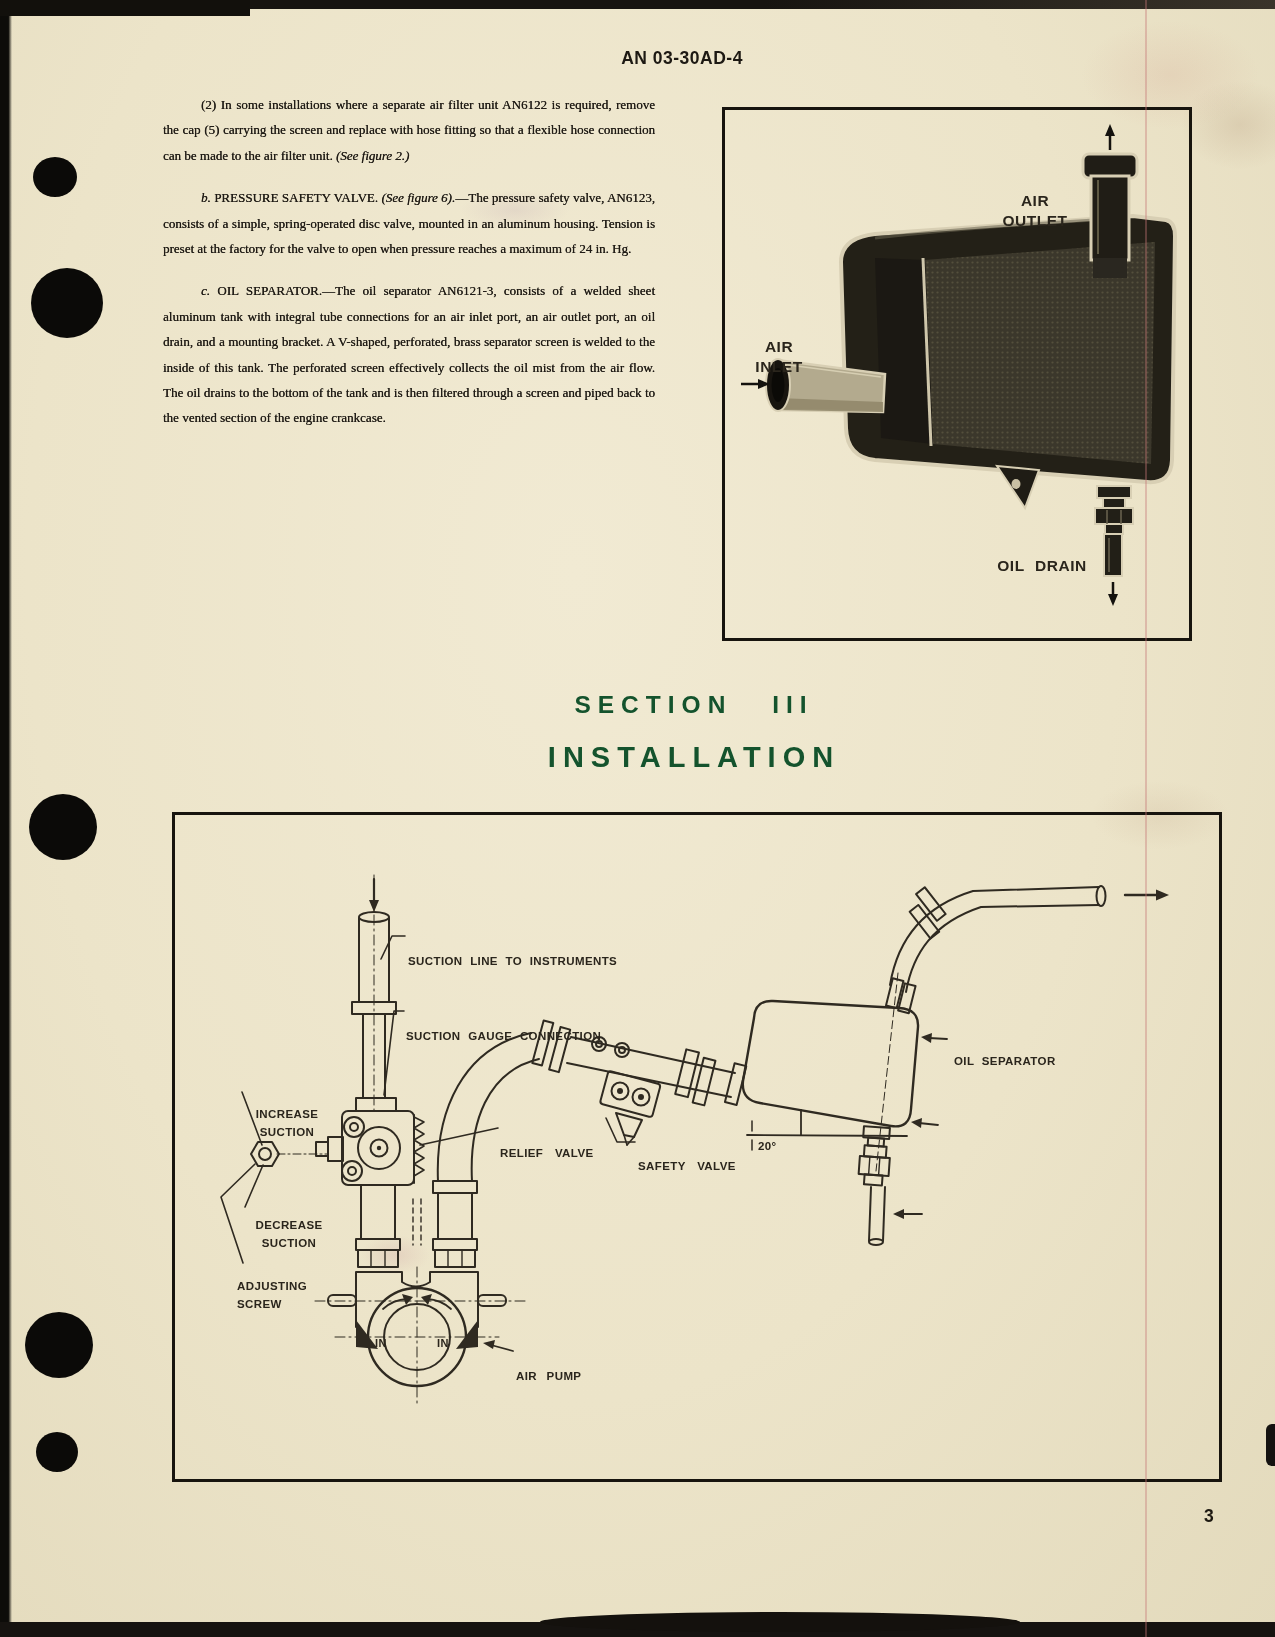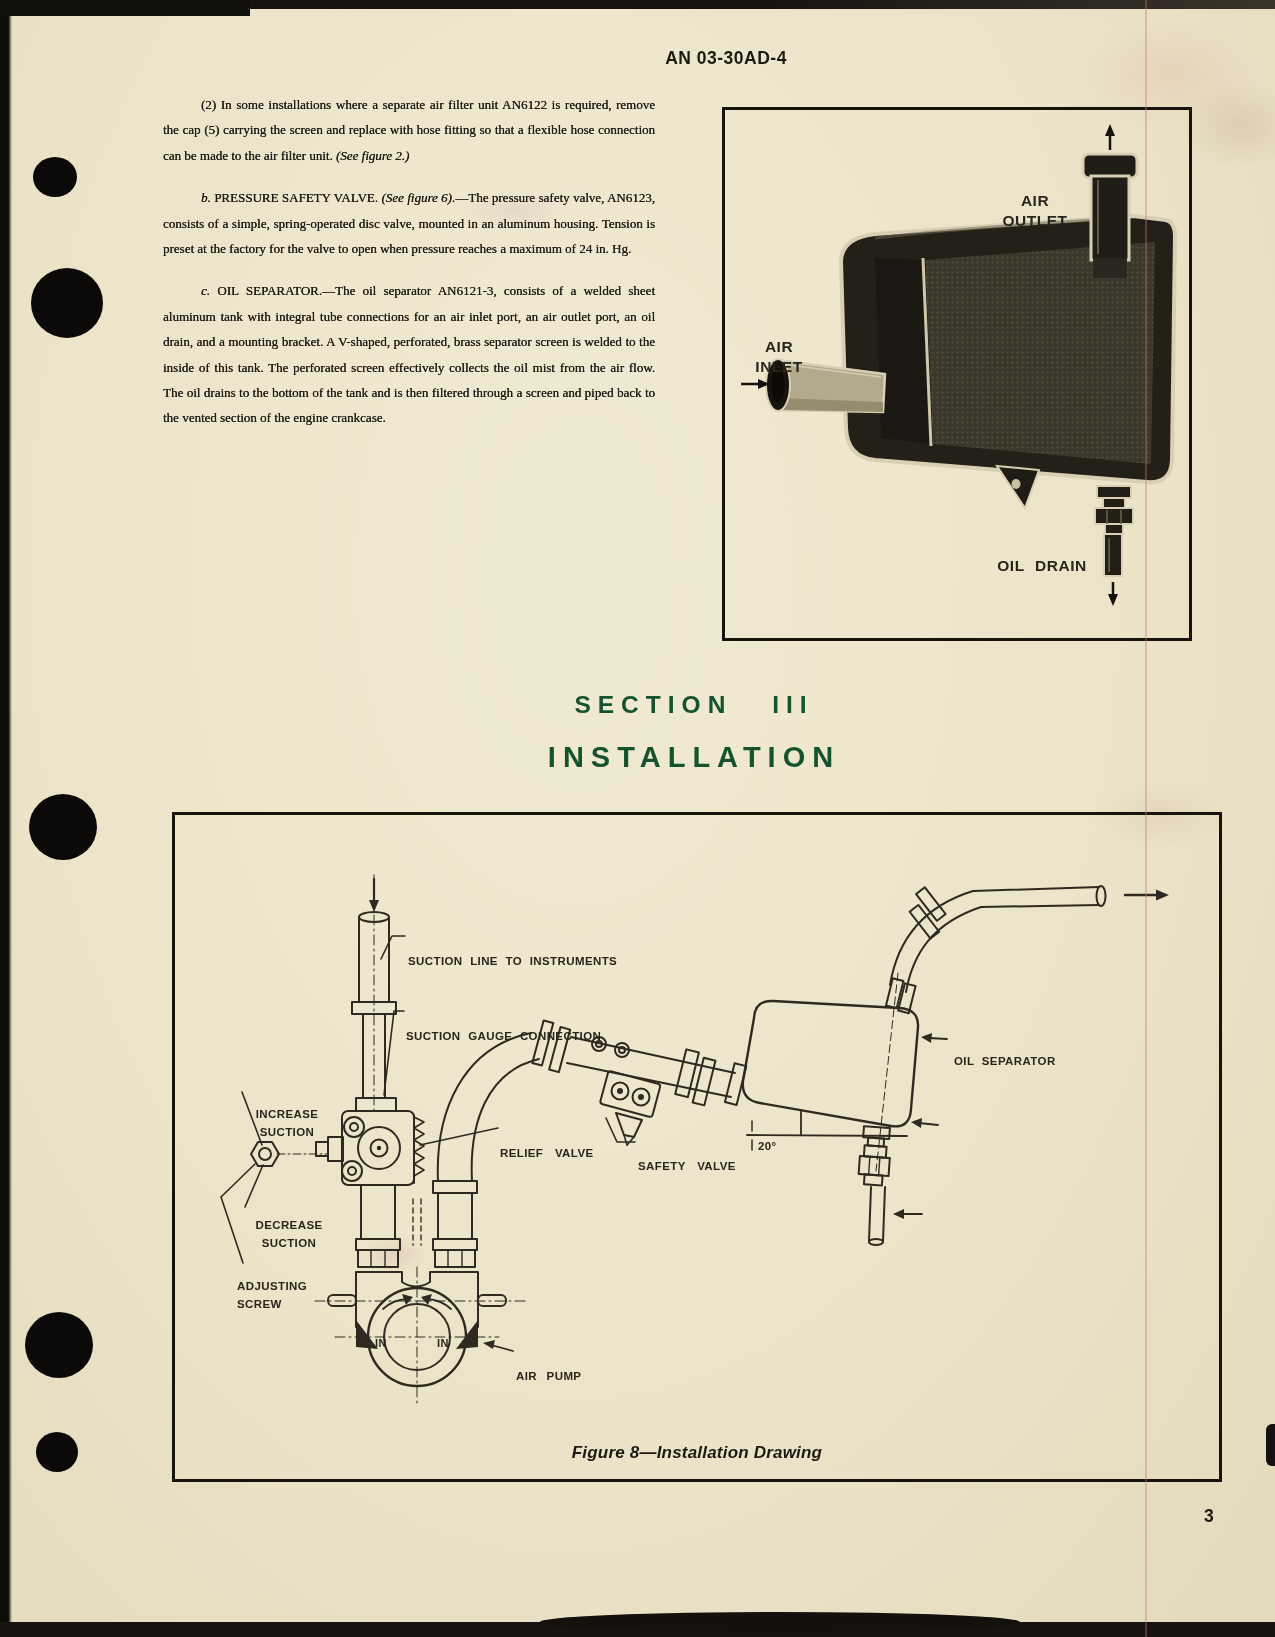--- a/index.html
+++ b/index.html
@@ -19,21 +19,21 @@
   .edge-blob-right{left:1266px;top:1424px;width:9px;height:42px;background:#141210;border-radius:6px 0 0 6px;}
   .hole{background:#0b0a08;border-radius:50%;}
   .pink-line{left:1145px;top:0;width:2px;height:1637px;background:rgba(197,118,118,.38);z-index:50;}
   .stain1{left:1080px;top:20px;width:180px;height:110px;background:radial-gradient(ellipse,rgba(196,128,112,.14),rgba(196,128,112,0) 70%);}
   .stain2{left:1180px;top:80px;width:120px;height:90px;background:radial-gradient(ellipse,rgba(150,110,80,.16),rgba(150,110,80,0) 70%);}
   .stain3{left:460px;top:190px;width:110px;height:40px;background:radial-gradient(ellipse,rgba(150,110,150,.13),rgba(150,110,150,0) 70%);}
   .stain4{left:360px;top:1235px;width:70px;height:40px;background:radial-gradient(ellipse,rgba(180,110,130,.16),rgba(180,110,130,0) 70%);}
   .stain5{left:1090px;top:780px;width:140px;height:70px;background:radial-gradient(ellipse,rgba(170,130,100,.12),rgba(170,130,100,0) 70%);}
 
   .header-title{left:682px;top:48px;transform:translateX(-50%);
-    font-family:"Liberation Sans",sans-serif;font-weight:bold;font-size:17.5px;letter-spacing:.5px;color:#1d1913;margin-left:44px;}
+    font-family:"Liberation Sans",sans-serif;font-weight:bold;font-size:17.5px;letter-spacing:.5px;color:#1d1913;}
 
   .textcol{left:163px;top:92px;width:492px;font-size:13px;line-height:25.4px;text-align:justify;
     color:#201c16;text-shadow:0.25px 0 0 currentColor;}
   .textcol .para{text-indent:38px;margin:0 0 17px 0;}
   .it{font-style:italic;}
 
   
   .figbox{border:3.5px solid #17140e;box-sizing:border-box;}
   #fig7{left:722px;top:107px;width:470px;height:534px;}
   #fig8{left:172px;top:812px;width:1050px;height:670px;}
@@ -298,18 +298,17 @@
 SUCTION</div>
   <div class="figlabel f8label" style="left:62px;top:438px;width:74px;text-align:left">ADJUSTING
 SCREW</div>
   <div class="figlabel f8label" style="left:325px;top:305px;word-spacing:8px">RELIEF VALVE</div>
   <div class="figlabel f8label" style="left:463px;top:318px;word-spacing:8px">SAFETY VALVE</div>
   <div class="figlabel f8label" style="left:583px;top:298px">20°</div>
   <div class="figlabel f8label" style="left:779px;top:213px">OIL SEPARATOR</div>
   <div class="figlabel f8label" style="left:200px;top:495px;font-size:11px">IN</div>
   <div class="figlabel f8label" style="left:262px;top:495px;font-size:11px">IN</div>
   <div class="figlabel f8label" style="left:341px;top:528px;word-spacing:6px">AIR PUMP</div>
-  <div class="caption" style="top:628px">Figure 8—Installation Drawing</div>
 </div>
 
 <div class="abs page-num">3</div>
 
 <div class="abs pink-line"></div>
 
 </body></html>

